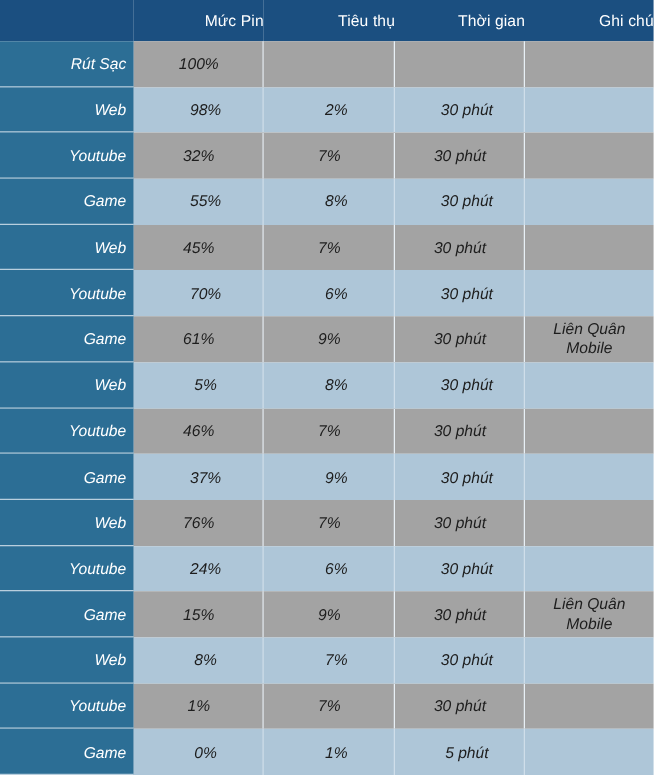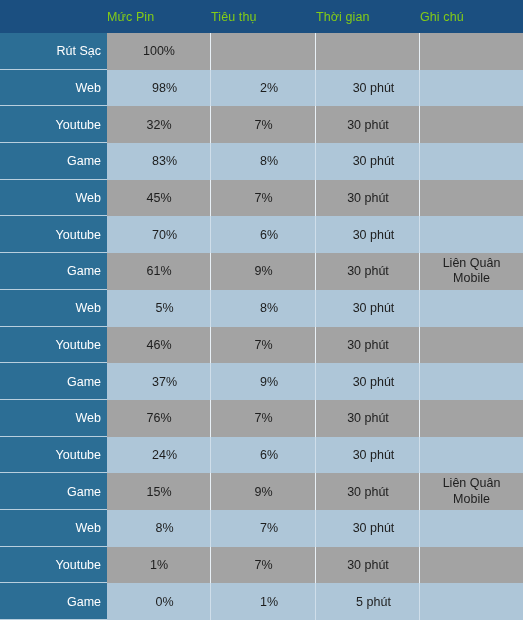--- a/index.html
+++ b/index.html
@@ -30,34 +30,34 @@
   col.c-usage { width: 105px; }
   col.c-time  { width: 104px; }
   col.c-note  { width: 103px; }
 
   
   thead tr { height: 33px; }
   th {
     margin: 0;
     padding: 0;
     background: #1b4f80;
-    color: #84cc16;
+    color: #ffffff;
     font-size: 12.5px;
     font-weight: 400;
-    text-align: left;
+    text-align: right;
     vertical-align: middle;
     letter-spacing: 0.1px;
     border: 0;
   }
   th.corner-head {
     background: #1b4f80;
   }
 
   
-  tbody tr { height: 36.7px; }
+  tbody tr { height: 36.7px; font-style: italic; }
 
   td {
     margin: 0;
     padding: 0;
     border: 0;
     vertical-align: middle;
     font-size: 12.5px;
     font-weight: 400;
     color: #1d1d1d;
     text-align: center;
@@ -132,21 +132,21 @@
         <td class="row-label">Youtube</td>
         <td class="data-cell">32%</td>
         <td class="data-cell">7%</td>
         <td class="data-cell">30 phút</td>
         <td class="data-cell note-cell">
           <span class="note-text"></span>
         </td>
       </tr>
       <tr class="even">
         <td class="row-label">Game</td>
-        <td class="data-cell">83%</td>
+        <td class="data-cell">55%</td>
         <td class="data-cell">8%</td>
         <td class="data-cell">30 phút</td>
         <td class="data-cell note-cell">
           <span class="note-text"></span>
         </td>
       </tr>
       <tr class="odd">
         <td class="row-label">Web</td>
         <td class="data-cell">45%</td>
         <td class="data-cell">7%</td>

